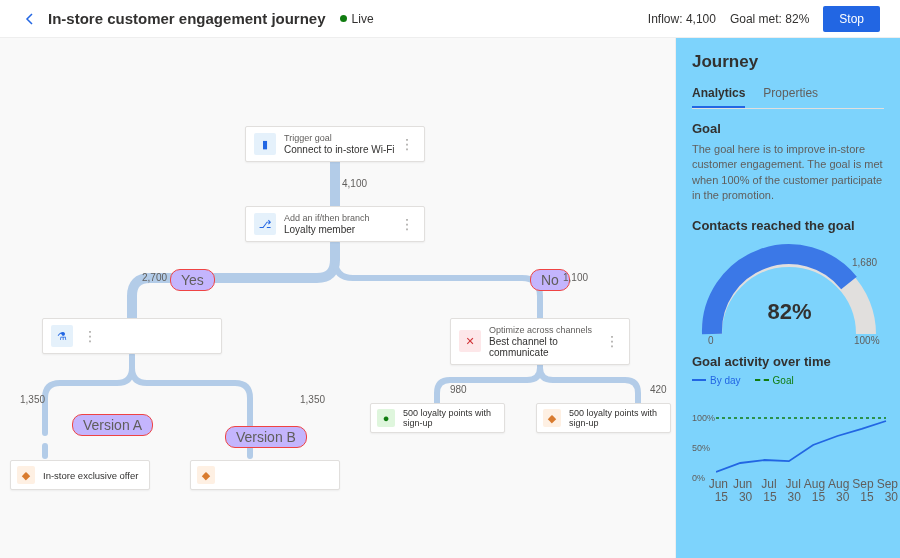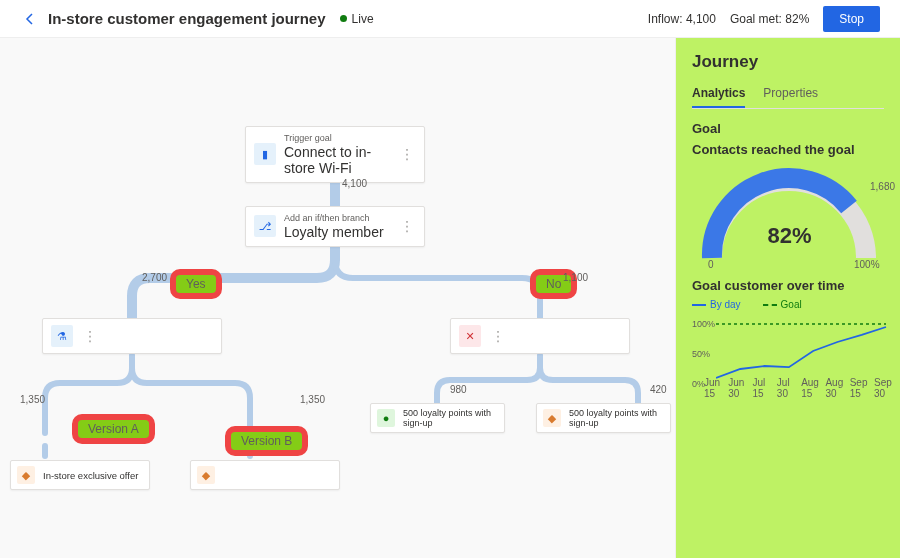--- a/index.html
+++ b/index.html
@@ -7,52 +7,52 @@
 .hdr{display:flex;align-items:center;height:38px;padding:0 20px;border-bottom:1px solid #eee}
 .back{width:20px;height:20px;display:flex;align-items:center;justify-content:center;cursor:pointer;margin-right:8px}
 .title{font-size:15px;font-weight:600}
 .live{display:flex;align-items:center;margin-left:14px;font-size:12px;color:#323130}
 .dot{width:7px;height:7px;border-radius:50%;background:#107c10;margin-right:5px}
 .spacer{flex:1}
 .metric{font-size:12px;margin-right:14px}
 .stop-btn{background:#2266e3;color:#fff;border:none;padding:6px 16px;font-size:12px;cursor:pointer;border-radius:2px}
 .main{display:flex;height:520px}
 .canvas{position:relative;width:675px;height:520px;background:#f9f9f9}
-.side{width:225px;padding:14px 16px 10px;background:#bef264;border-left:1px solid #eee;overflow:hidden}
+.side{width:225px;padding:14px 16px 10px;background:#7dd3fc;border-left:1px solid #eee;overflow:hidden}
 .node{position:absolute;background:#fff;border:1px solid #e1dfdd;border-radius:2px;box-shadow:0 1px 2px rgba(0,0,0,.05);display:flex;align-items:center;padding:6px 8px}
 .node .ic{width:22px;height:22px;border-radius:2px;display:flex;align-items:center;justify-content:center;flex-shrink:0;margin-right:8px;font-size:11px}
 .node .txt{flex:1;min-width:0}
 .node .lbl{font-size:9px;color:#605e5c;line-height:1.2}
-.node .val{font-size:14px;color:#323130;font-weight:400}
+.node .val{font-size:10px;color:#323130;font-weight:400}
 .node .more{color:#a19f9d;font-size:14px;padding:0 2px;cursor:pointer;flex-shrink:0}
 .ic-blue{background:#e5f1fb;color:#2266e3}
 .ic-orange{background:#fef0e3;color:#d97b2e}
 .ic-coral{background:#fde7e9;color:#d13438}
 .ic-green{background:#dff6dd;color:#107c10}
-.pill{position:absolute;background:#84cc16;border:6px solid #ef4444;border-radius:10px;padding:2px 10px;font-size:12px;color:#605e5c}
+.pill{position:absolute;background:#c4b5fd;border:1px solid #ef4444;border-radius:10px;padding:2px 10px;font-size:14px;color:#605e5c}
 .cnt{position:absolute;font-size:10px;color:#605e5c}
 svg.flows{position:absolute;top:0;left:0;width:675px;height:520px;pointer-events:none}
 .pth{fill:none;stroke:#b3cce8;stroke-width:10;stroke-linecap:round}
 .pth-thin{fill:none;stroke:#b3cce8;stroke-width:6;stroke-linecap:round}
 .side h2{font-size:17px;font-weight:600;margin-bottom:8px}
 .tabs{display:flex;border-bottom:1px solid #e1dfdd;margin-bottom:12px}
 .tab{font-size:12px;padding:6px 0;margin-right:18px;cursor:pointer;color:#605e5c}
 .tab.active{color:#323130;border-bottom:2px solid #2266e3;font-weight:600}
 .sec-title{font-size:13px;font-weight:600;margin-bottom:6px}
 .desc{font-size:11px;color:#605e5c;line-height:1.4;margin-bottom:14px}
 .gauge-wrap{position:relative;width:195px;height:105px;margin-bottom:6px}
 .gauge-pct{position:absolute;left:0;right:0;top:60px;text-align:center;font-size:22px;font-weight:600}
 .glab{position:absolute;font-size:10px;color:#605e5c}
-.legend{display:flex;gap:22px;font-size:10px;margin-bottom:6px}
+.legend{display:flex;gap:14px;font-size:10px;margin-bottom:24px}
 .lg{display:flex;align-items:center;gap:4px}
 .lswatch{width:14px;height:2px;background:#2266e3}
 .lswatch.d{background:none;border-top:2px dashed #107c10}
 .chart{position:relative;width:195px;height:95px}
 .ytick{position:absolute;left:0;font-size:9px;color:#605e5c;transform:translateY(-50%)}
-.xtick{position:absolute;bottom:12px;font-size:10px;color:#605e5c;text-align:left;width:24px;transform:translateX(-50%);line-height:1.1}
+.xtick{position:absolute;bottom:0;font-size:12px;color:#605e5c;text-align:right;width:24px;transform:translateX(-50%);line-height:1.1}
 </style>
 </head>
 <body>
 
 <div class="hdr">
   <div class="back">
     <svg width="14" height="14" viewBox="0 0 14 14">
         <path d="M9 2 L4 7 L9 12" stroke="#2266e3" stroke-width="1.5" fill="none"></path>
       </svg>
   </div>
@@ -116,20 +116,24 @@
     <div class="pill" style="left:530px;top:231px">No</div>
     <div class="cnt" style="left:563px;top:234px">1,100</div>
 
     <div class="node" style="left:42px;top:280px;width:180px">
       <div class="ic ic-blue">⚗</div>
       <div class="more">⋮</div>
     </div>
 
     <div class="node" style="left:450px;top:280px;width:180px">
       <div class="ic ic-coral">✕</div>
+      <div class="txt">
+        <div class="lbl">Optimize across channels</div>
+        <div class="val">Best channel to communicate</div>
+      </div>
       <div class="more">⋮</div>
     </div>
 
     <div class="cnt" style="left:20px;top:356px">1,350</div>
     <div class="pill" style="left:72px;top:376px">Version A</div>
     <div class="pill" style="left:225px;top:388px">Version B</div>
     <div class="cnt" style="left:300px;top:356px">1,350</div>
     <div class="cnt" style="left:450px;top:346px">980</div>
     <div class="cnt" style="left:650px;top:346px">420</div>
 
@@ -151,32 +155,33 @@
     </div>
   </div>
 
   <div class="side">
     <h2>Journey</h2>
     <div class="tabs">
       <div class="tab active">Analytics</div>
       <div class="tab">Properties</div>
     </div>
     <div class="sec-title">Goal</div>
+    <div class="desc">The goal here is to improve in-store customer engagement. The goal is met when 100% of the customer participate in the promotion.</div>
     <div class="sec-title">Contacts reached the goal</div>
     <div class="gauge-wrap">
       <svg width="195" height="105" viewBox="0 0 195 105">
         <path d="M20 95 A77 77 0 0 1 174 95" stroke="#e1dfdd" stroke-width="20" fill="none"></path>
         <path d="M20 95 A77 77 0 0 1 157 44" stroke="#3b78e7" stroke-width="20" fill="none"></path>
       </svg>
       <div class="gauge-pct">82%</div>
       <div class="glab" style="left:16px;top:96px">0</div>
       <div class="glab" style="left:162px;top:96px">100%</div>
-      <div class="glab" style="left:178px;top:18px">1,680</div>
-    </div>
-    <div class="sec-title" style="margin-top:10px">Goal customer over time</div>
+      <div class="glab" style="left:160px;top:18px">1,680</div>
+    </div>
+    <div class="sec-title" style="margin-top:10px">Goal activity over time</div>
     <div class="legend">
       <div class="lg">
           <span class="lswatch"></span>
           <span style="color:#2266e3">By day</span>
         </div>
       <div class="lg">
           <span class="lswatch d"></span>
           <span style="color:#107c10">Goal</span>
         </div>
     </div>

